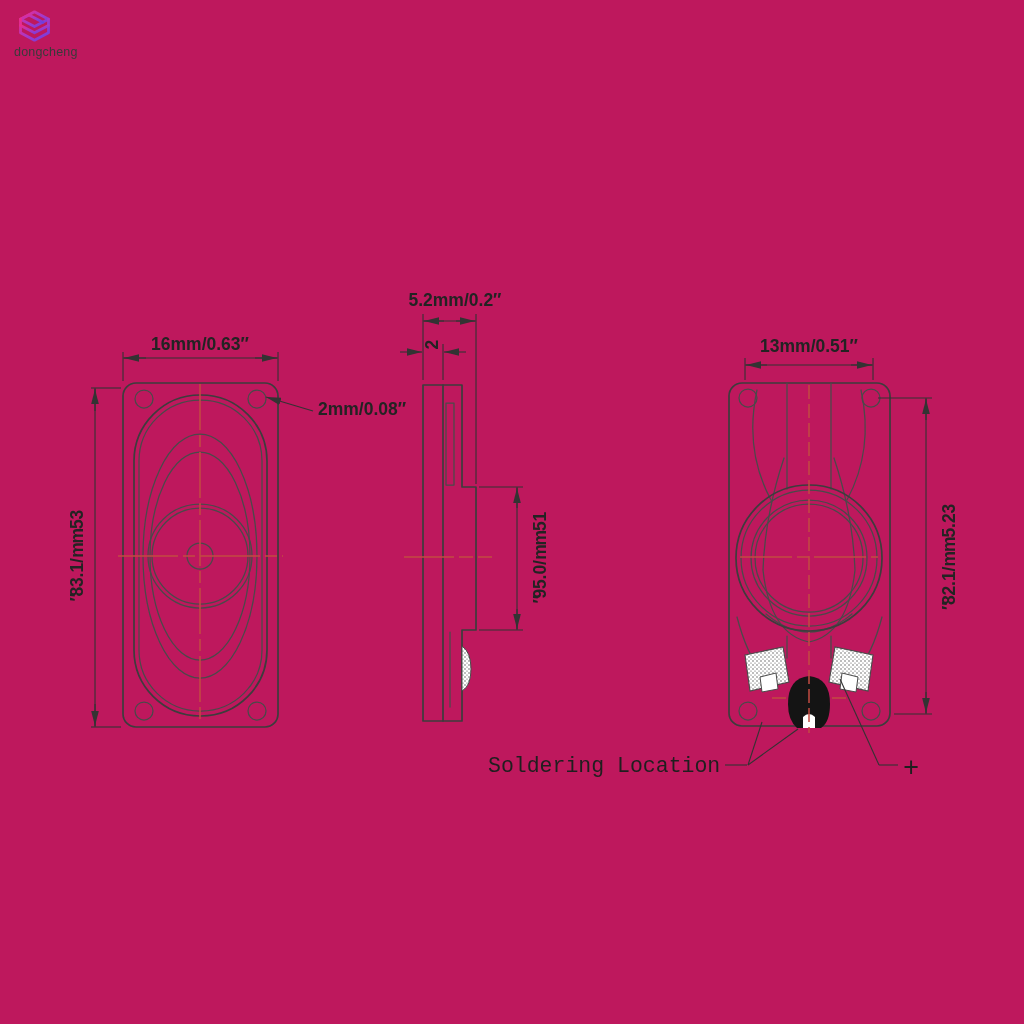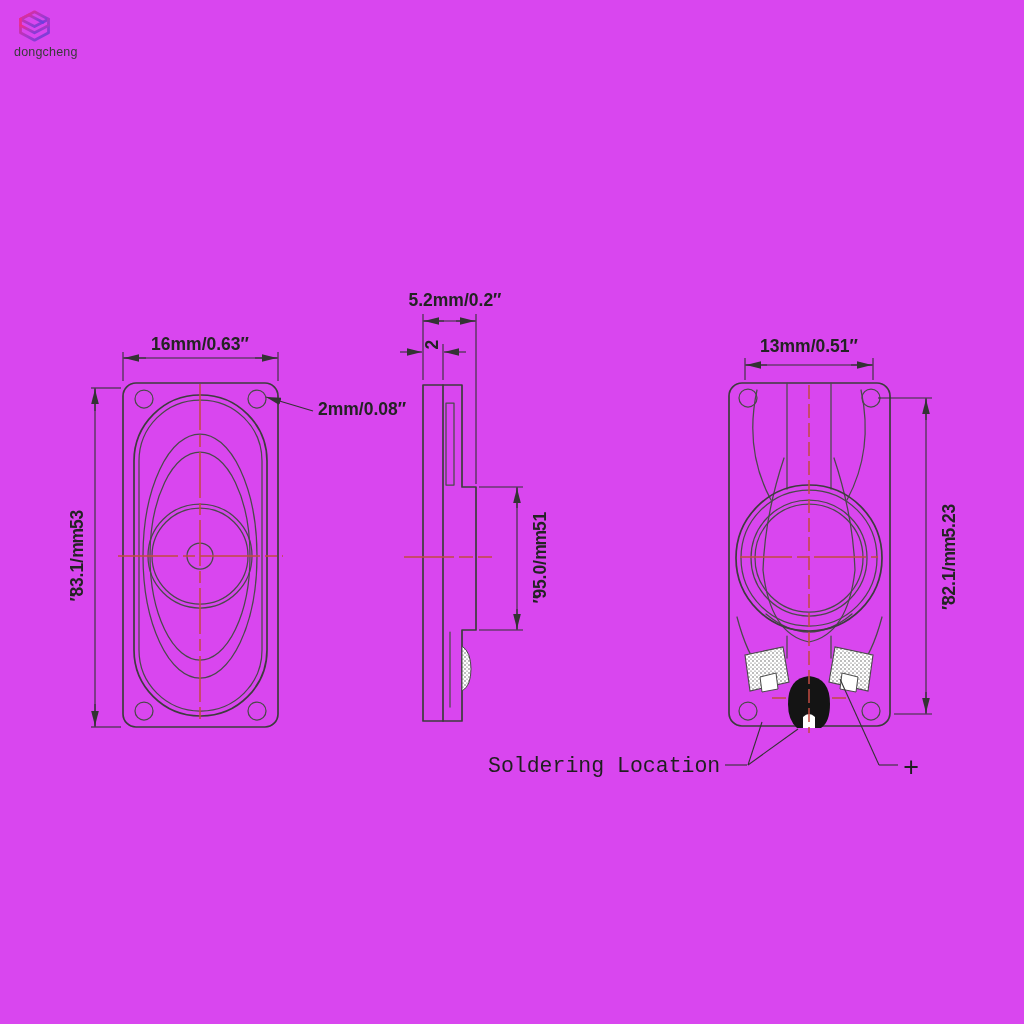--- a/index.html
+++ b/index.html
@@ -1,16 +1,16 @@
 <!DOCTYPE html>
 <html><head>
 <meta charset="utf-8">
 <style>
   html,body{margin:0;padding:0;background:#ffffff;}
-  .stage{position:relative;width:1024px;height:1024px;background:#d946ef;overflow:hidden;}
+  .stage{position:relative;width:1024px;height:1024px;background:#be185d;overflow:hidden;}
   svg{display:block;}
   .outline{fill:none;stroke:#3d3d3d;stroke-width:1.7;stroke-linejoin:round;stroke-linecap:round;}
   .thin{fill:none;stroke:#4a4a4a;stroke-width:1.25;stroke-linejoin:round;stroke-linecap:round;}
   .dimline{fill:none;stroke:#333333;stroke-width:1.1;stroke-linecap:butt;}
   .redline{fill:none;stroke:#c24b42;stroke-width:1.5;stroke-linecap:butt;}
   .dimtext{font-family:"Liberation Sans",sans-serif;font-size:17.5px;font-weight:600;fill:#232323;}
   .monotext{font-family:"Liberation Mono",monospace;font-size:21.5px;fill:#1f1f1f;}
   .plustext{font-family:"Liberation Mono",monospace;font-size:27px;fill:#1f1f1f;}
   .brandtext{font-family:"Liberation Sans",sans-serif;font-size:12.5px;font-weight:500;fill:#3a3a3a;letter-spacing:.2px;}
 </style>

